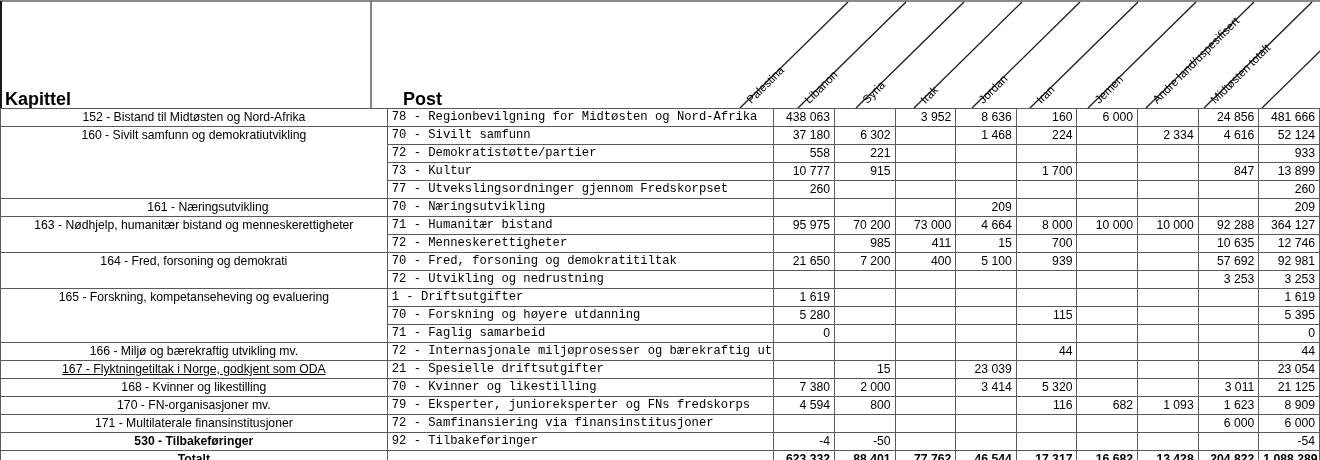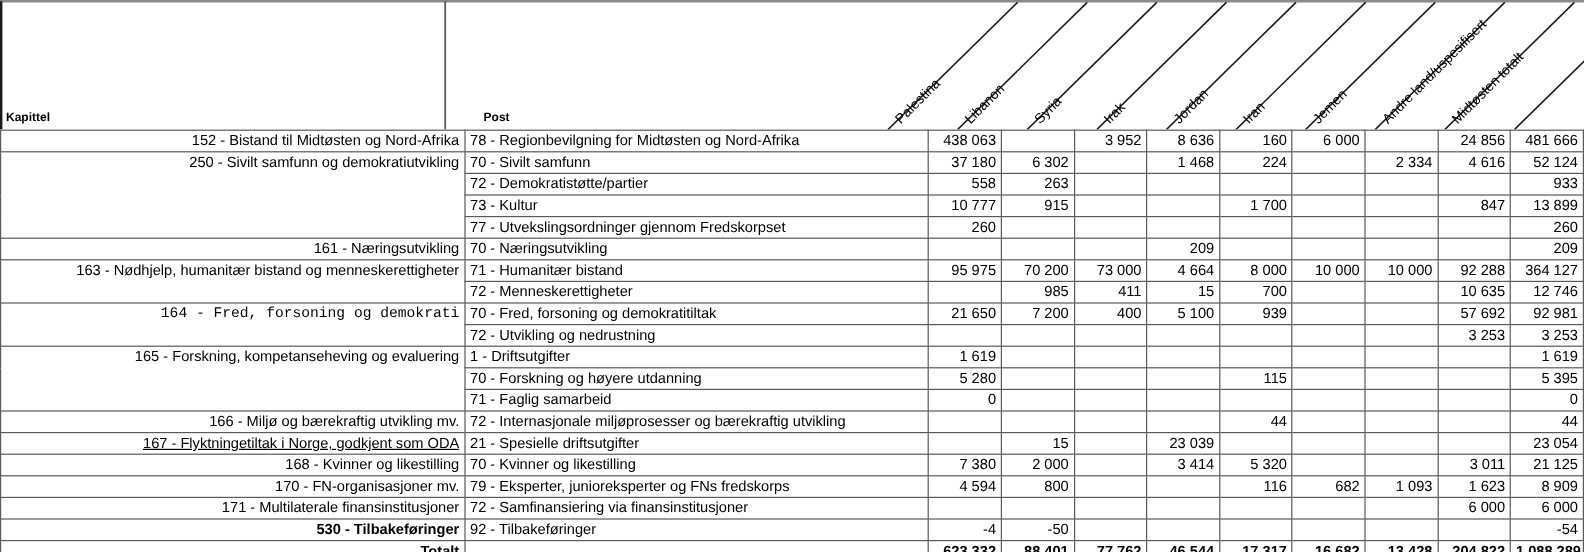--- a/index.html
+++ b/index.html
@@ -24,21 +24,21 @@
     width: 1320px;
     height: 108px;
     overflow: hidden;
   }
   #header-band svg { display: block; }
 
   
   .corner-head {
     position: absolute;
     bottom: 2px;
-    font-size: 10px;
+    font-size: 18px;
     font-weight: bold;
     color: #000;
     line-height: 14px;
     white-space: nowrap;
   }
   #head-kapittel { left: 5px; }
   #head-post { left: 375px; margin-left: 28px; }
 
   
   #grid {
@@ -55,26 +55,27 @@
     padding: 0 4px;
     font-size: 12.2px;
     line-height: 17px;
     color: #000;
     vertical-align: middle;
     white-space: nowrap;
     overflow: hidden;
   }
   td.kap {
     width: 370px;
-    text-align: right;
+    text-align: center;
     border-left: 2px solid #1a1a1a;
   }
   td.post {
     width: 370px;
     text-align: left;
+    font-family: Liberation Mono, monospace;
   }
   td.num {
     width: 58px;
     text-align: right;
     padding-right: 5px;
   }
   td.num.last {
     border-right: 2px solid #1a1a1a;
   }
   
@@ -141,36 +142,36 @@
           <td class="num"></td>
           <td class="num">3 952</td>
           <td class="num">8 636</td>
           <td class="num">160</td>
           <td class="num">6 000</td>
           <td class="num"></td>
           <td class="num">24 856</td>
           <td class="num last">481 666</td>
         </tr>
         <tr class="group-top">
-          <td class="kap" rowspan="4" style="vertical-align: top; padding-top: 0px;">250 - Sivilt samfunn og demokratiutvikling</td>
+          <td class="kap" rowspan="4" style="vertical-align: top; padding-top: 0px;">160 - Sivilt samfunn og demokratiutvikling</td>
           <td class="post">70 - Sivilt samfunn</td>
           <td class="num">37 180</td>
           <td class="num">6 302</td>
           <td class="num"></td>
           <td class="num">1 468</td>
           <td class="num">224</td>
           <td class="num"></td>
           <td class="num">2 334</td>
           <td class="num">4 616</td>
           <td class="num last">52 124</td>
         </tr>
         <tr>
           <td class="post">72 - Demokratistøtte/partier</td>
           <td class="num">558</td>
-          <td class="num">263</td>
+          <td class="num">221</td>
           <td class="num"></td>
           <td class="num"></td>
           <td class="num"></td>
           <td class="num"></td>
           <td class="num"></td>
           <td class="num"></td>
           <td class="num last">933</td>
         </tr>
         <tr>
           <td class="post">73 - Kultur</td>
@@ -228,21 +229,21 @@
           <td class="num">985</td>
           <td class="num">411</td>
           <td class="num">15</td>
           <td class="num">700</td>
           <td class="num"></td>
           <td class="num"></td>
           <td class="num">10 635</td>
           <td class="num last">12 746</td>
         </tr>
         <tr class="group-top">
-          <td class="kap" rowspan="2" style="vertical-align: top; padding-top: 0px; font-family: Liberation Mono, monospace;">164 - Fred, forsoning og demokrati</td>
+          <td class="kap" rowspan="2" style="vertical-align: top; padding-top: 0px;">164 - Fred, forsoning og demokrati</td>
           <td class="post">70 - Fred, forsoning og demokratitiltak</td>
           <td class="num">21 650</td>
           <td class="num">7 200</td>
           <td class="num">400</td>
           <td class="num">5 100</td>
           <td class="num">939</td>
           <td class="num"></td>
           <td class="num"></td>
           <td class="num">57 692</td>
           <td class="num last">92 981</td>

